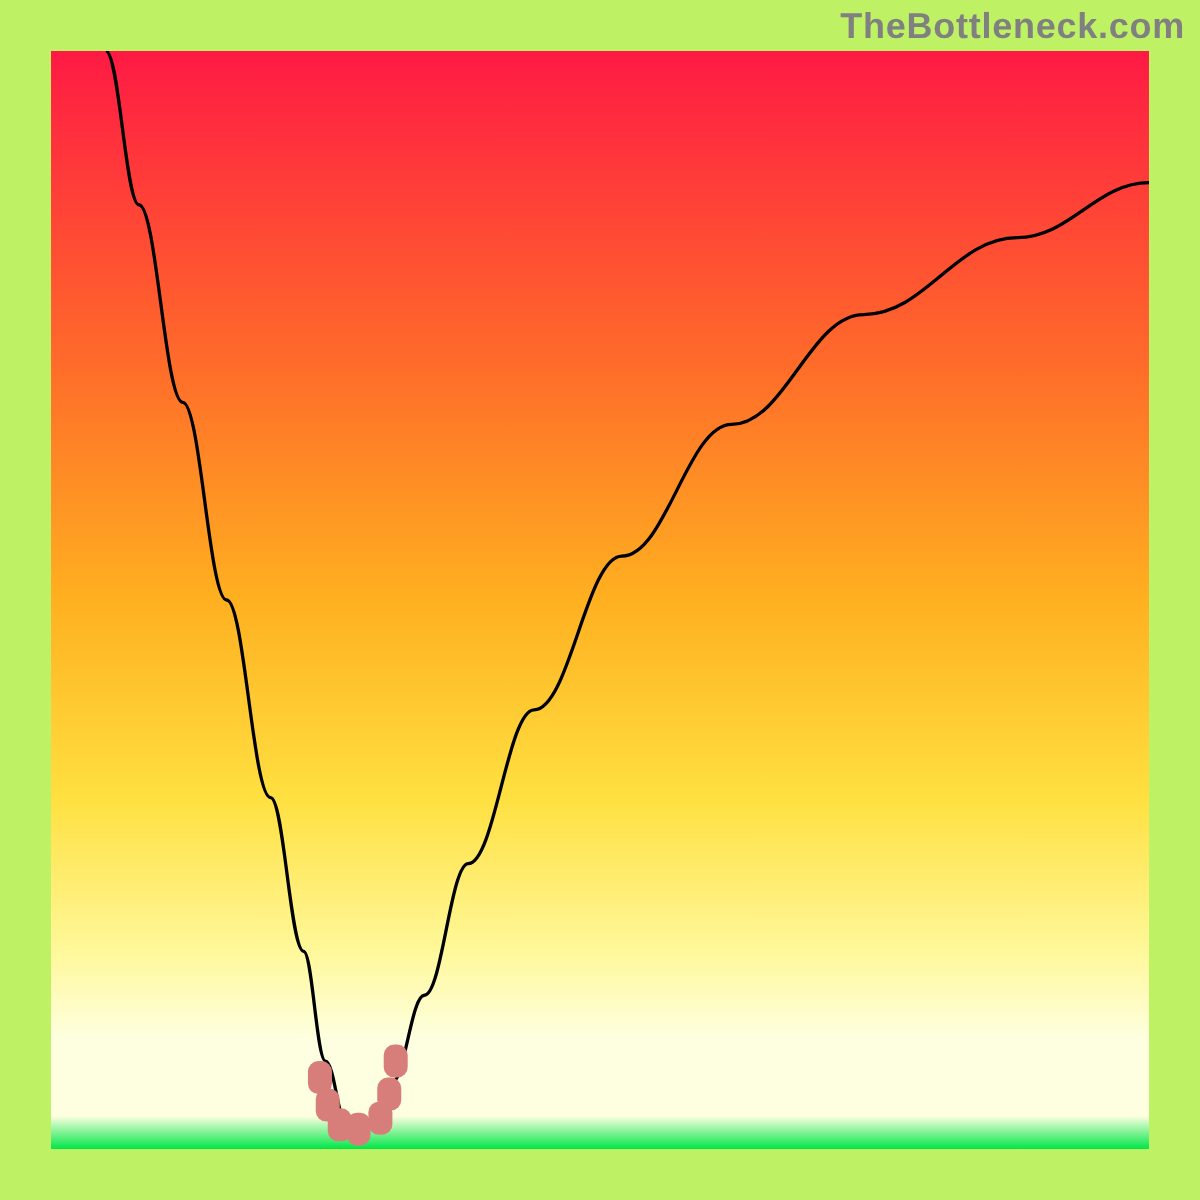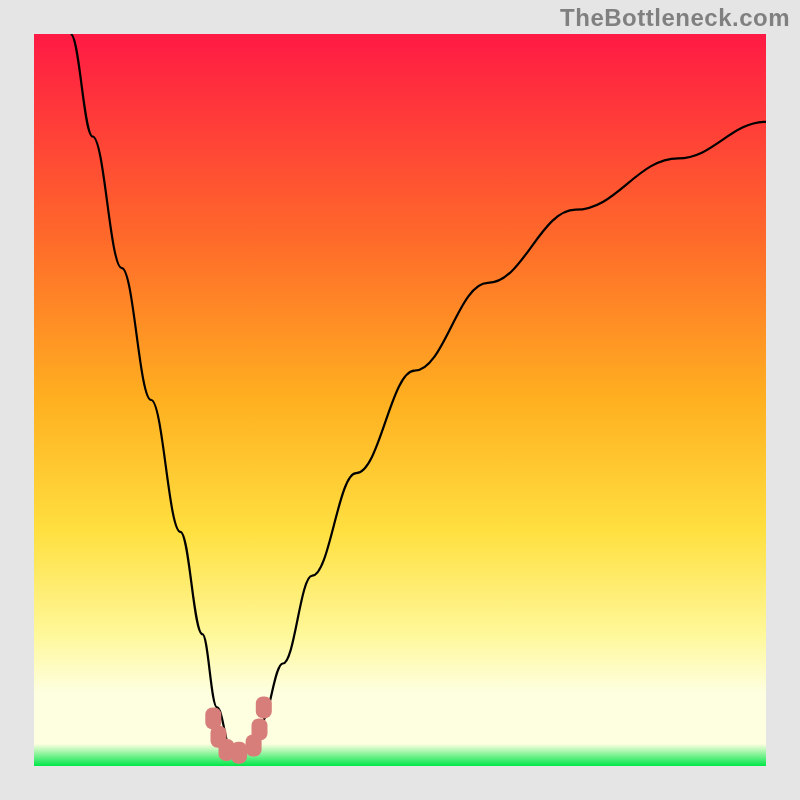--- a/index.html
+++ b/index.html
@@ -6,21 +6,21 @@
     margin: 0;
     padding: 0;
     width: 800px;
     height: 800px;
     background: #000;
     overflow: hidden;
   }
   .frame {
     position: absolute;
     inset: 0;
-    background: #e5e5e5;
+    background: #bef264;
   }
   .plot {
     position: absolute;
     left: 34px;
     top: 34px;
     width: 732px;
     height: 732px;
     overflow: hidden;
   }
   .watermark {

